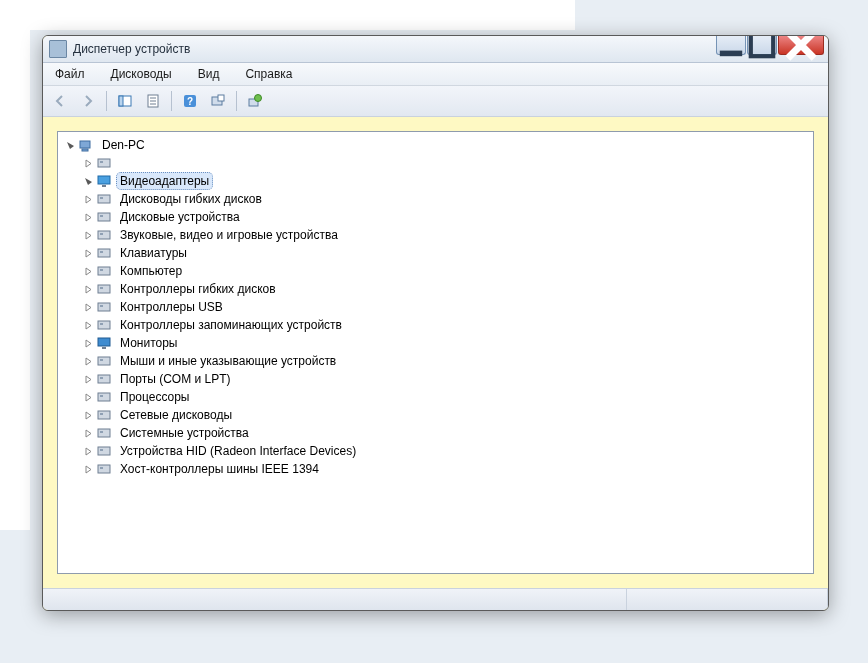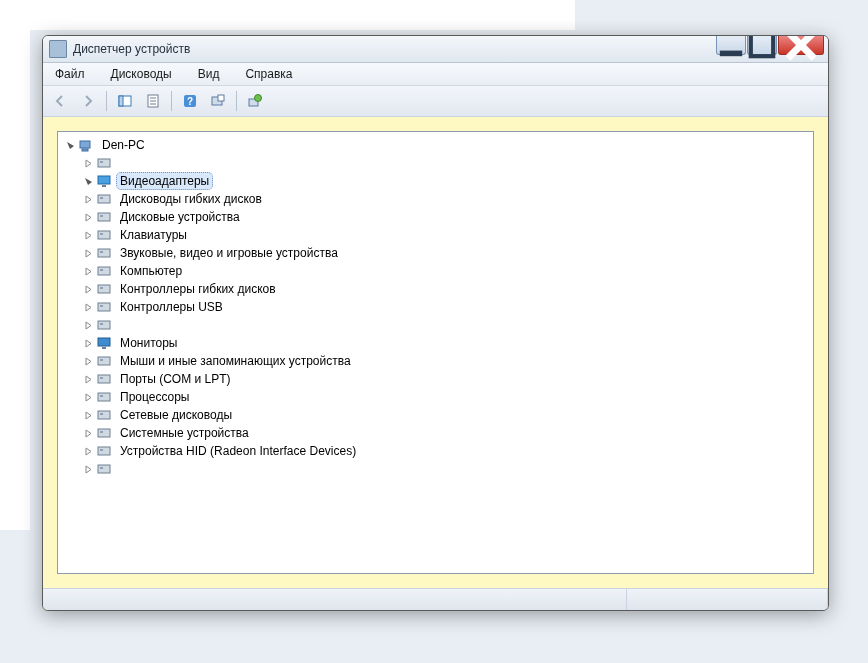--- a/index.html
+++ b/index.html
@@ -184,44 +184,44 @@
         <div class="node" style="padding-left:22px">
           <span class="arrow">
             <svg viewBox="0 0 9 9">
               <path d="M2 1 L7 4.5 L2 8 Z" fill="none" stroke="#888"></path>
             </svg>
           </span>
           <svg class="ticon" viewBox="0 0 16 16">
             <rect x="2" y="4" width="12" height="8" class="ic-gen" stroke-width="1"></rect>
             <rect x="4" y="6" width="3" height="2" fill="#8fa0b4"></rect>
           </svg>
+          <span class="lbl">Звуковые, видео и игровые устройства</span>
+        </div>
+        <div class="node" style="padding-left:22px">
+          <span class="arrow">
+            <svg viewBox="0 0 9 9">
+              <path d="M2 1 L7 4.5 L2 8 Z" fill="none" stroke="#888"></path>
+            </svg>
+          </span>
+          <svg class="ticon" viewBox="0 0 16 16">
+            <rect x="2" y="4" width="12" height="8" class="ic-gen" stroke-width="1"></rect>
+            <rect x="4" y="6" width="3" height="2" fill="#8fa0b4"></rect>
+          </svg>
           <span class="lbl">Клавиатуры</span>
         </div>
         <div class="node" style="padding-left:22px">
           <span class="arrow">
             <svg viewBox="0 0 9 9">
               <path d="M2 1 L7 4.5 L2 8 Z" fill="none" stroke="#888"></path>
             </svg>
           </span>
           <svg class="ticon" viewBox="0 0 16 16">
             <rect x="2" y="4" width="12" height="8" class="ic-gen" stroke-width="1"></rect>
             <rect x="4" y="6" width="3" height="2" fill="#8fa0b4"></rect>
           </svg>
-          <span class="lbl">Звуковые, видео и игровые устройства</span>
-        </div>
-        <div class="node" style="padding-left:22px">
-          <span class="arrow">
-            <svg viewBox="0 0 9 9">
-              <path d="M2 1 L7 4.5 L2 8 Z" fill="none" stroke="#888"></path>
-            </svg>
-          </span>
-          <svg class="ticon" viewBox="0 0 16 16">
-            <rect x="2" y="4" width="12" height="8" class="ic-gen" stroke-width="1"></rect>
-            <rect x="4" y="6" width="3" height="2" fill="#8fa0b4"></rect>
-          </svg>
           <span class="lbl">Компьютер</span>
         </div>
         <div class="node" style="padding-left:22px">
           <span class="arrow">
             <svg viewBox="0 0 9 9">
               <path d="M2 1 L7 4.5 L2 8 Z" fill="none" stroke="#888"></path>
             </svg>
           </span>
           <svg class="ticon" viewBox="0 0 16 16">
             <rect x="2" y="4" width="12" height="8" class="ic-gen" stroke-width="1"></rect>
@@ -244,20 +244,21 @@
         <div class="node" style="padding-left:22px">
           <span class="arrow">
             <svg viewBox="0 0 9 9">
               <path d="M2 1 L7 4.5 L2 8 Z" fill="none" stroke="#888"></path>
             </svg>
           </span>
           <svg class="ticon" viewBox="0 0 16 16">
             <rect x="2" y="4" width="12" height="8" class="ic-gen" stroke-width="1"></rect>
             <rect x="4" y="6" width="3" height="2" fill="#8fa0b4"></rect>
           </svg>
+          <span class="lbl">Контроллеры запоминающих устройств</span>
         </div>
         <div class="node" style="padding-left:22px">
           <span class="arrow">
             <svg viewBox="0 0 9 9">
               <path d="M2 1 L7 4.5 L2 8 Z" fill="none" stroke="#888"></path>
             </svg>
           </span>
           <svg class="ticon" viewBox="0 0 16 16">
             <rect x="2" y="3" width="12" height="8" class="ic-mon" stroke-width="1"></rect>
             <rect x="6" y="12" width="4" height="2" fill="#6f7f92"></rect>
@@ -267,21 +268,21 @@
         <div class="node" style="padding-left:22px">
           <span class="arrow">
             <svg viewBox="0 0 9 9">
               <path d="M2 1 L7 4.5 L2 8 Z" fill="none" stroke="#888"></path>
             </svg>
           </span>
           <svg class="ticon" viewBox="0 0 16 16">
             <rect x="2" y="4" width="12" height="8" class="ic-gen" stroke-width="1"></rect>
             <rect x="4" y="6" width="3" height="2" fill="#8fa0b4"></rect>
           </svg>
-          <span class="lbl">Мыши и иные запоминающих устройства</span>
+          <span class="lbl">Мыши и иные указывающие устройств</span>
         </div>
         <div class="node" style="padding-left:22px">
           <span class="arrow">
             <svg viewBox="0 0 9 9">
               <path d="M2 1 L7 4.5 L2 8 Z" fill="none" stroke="#888"></path>
             </svg>
           </span>
           <svg class="ticon" viewBox="0 0 16 16">
             <rect x="2" y="4" width="12" height="8" class="ic-gen" stroke-width="1"></rect>
             <rect x="4" y="6" width="3" height="2" fill="#8fa0b4"></rect>
@@ -339,20 +340,21 @@
         <div class="node" style="padding-left:22px">
           <span class="arrow">
             <svg viewBox="0 0 9 9">
               <path d="M2 1 L7 4.5 L2 8 Z" fill="none" stroke="#888"></path>
             </svg>
           </span>
           <svg class="ticon" viewBox="0 0 16 16">
             <rect x="2" y="4" width="12" height="8" class="ic-gen" stroke-width="1"></rect>
             <rect x="4" y="6" width="3" height="2" fill="#8fa0b4"></rect>
           </svg>
+          <span class="lbl">Хост-контроллеры шины IEEE 1394</span>
         </div>
       </div>
   </div>
 
   <div class="statusbar">
     <div class="status-cell"></div>
     <div class="status-cell"></div>
   </div>
 
 </div>

